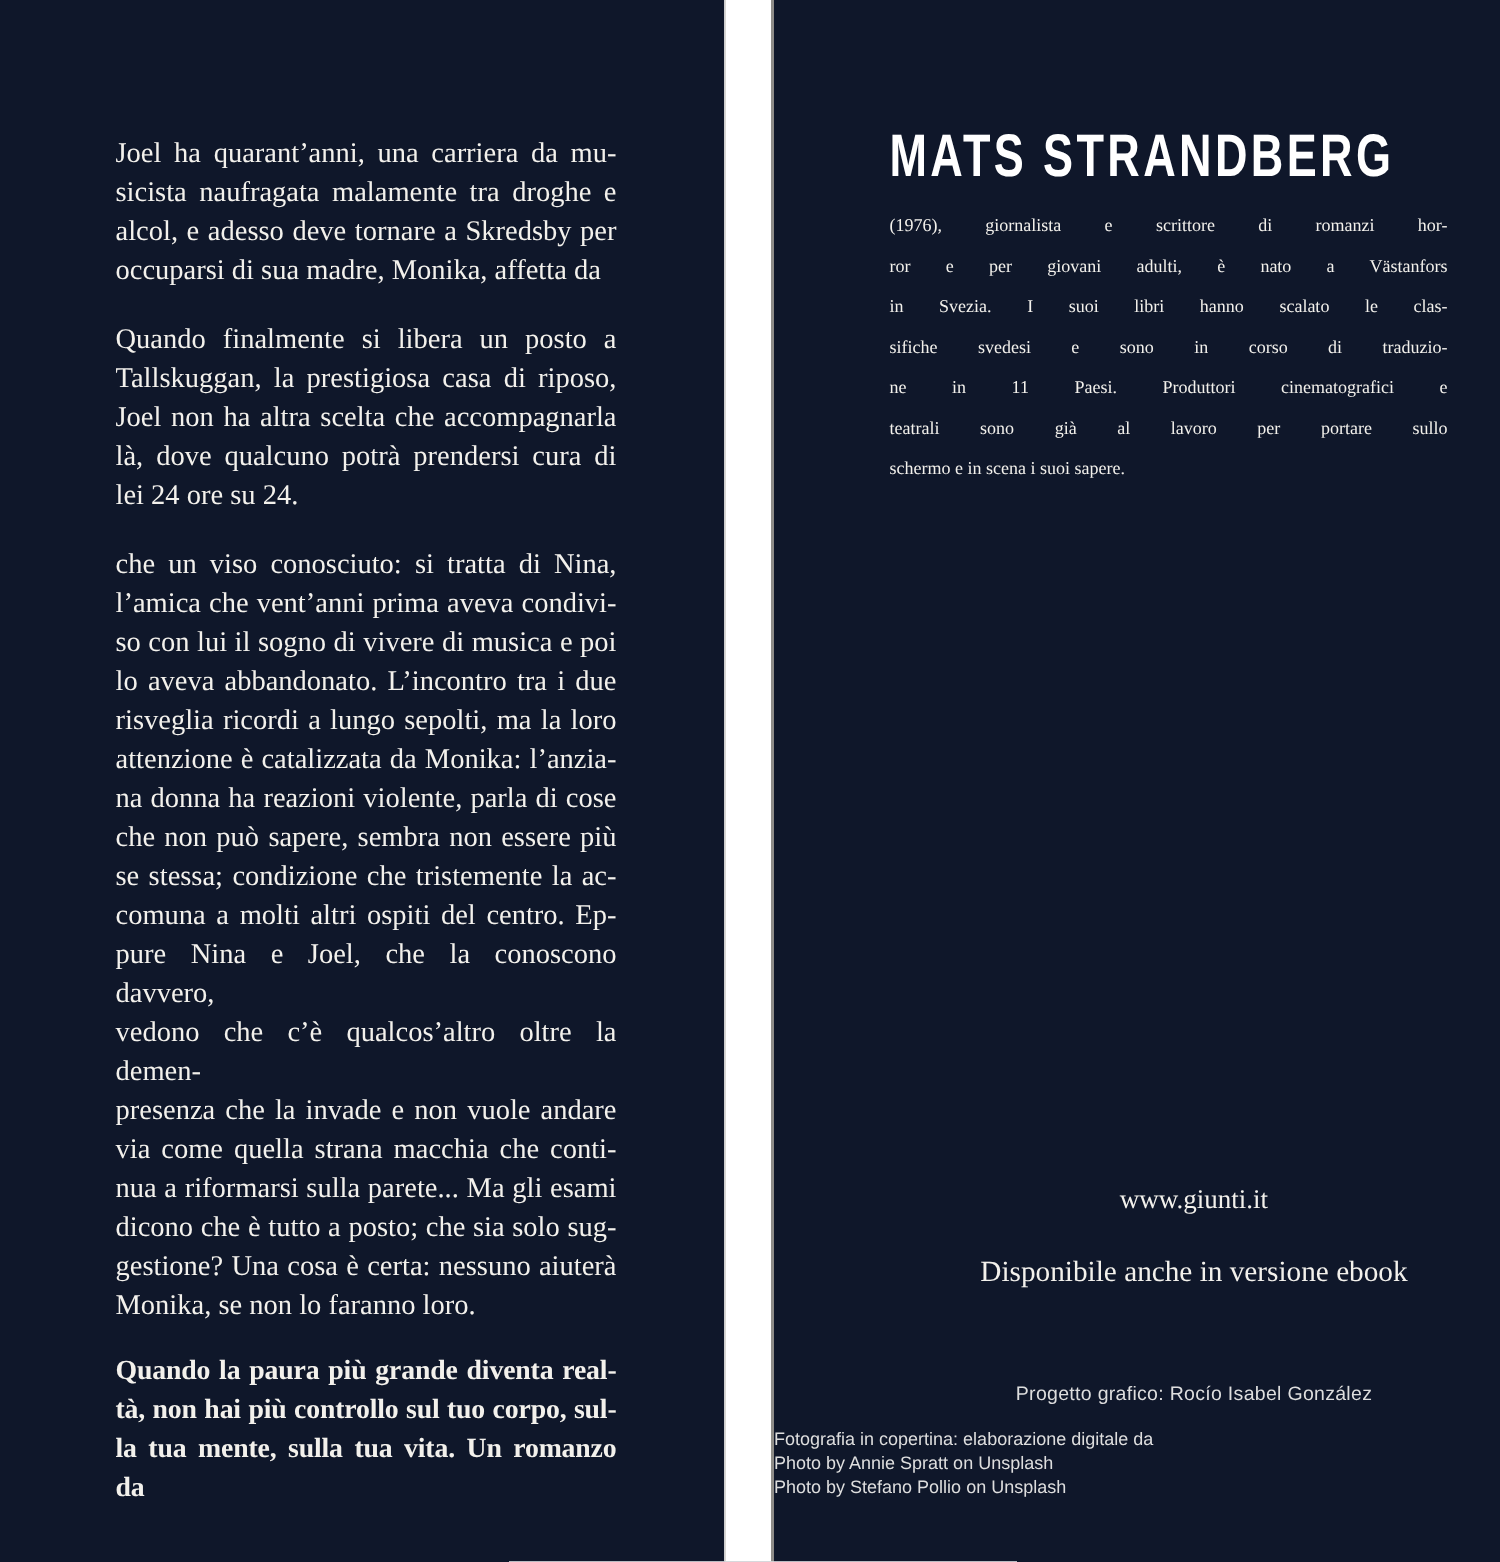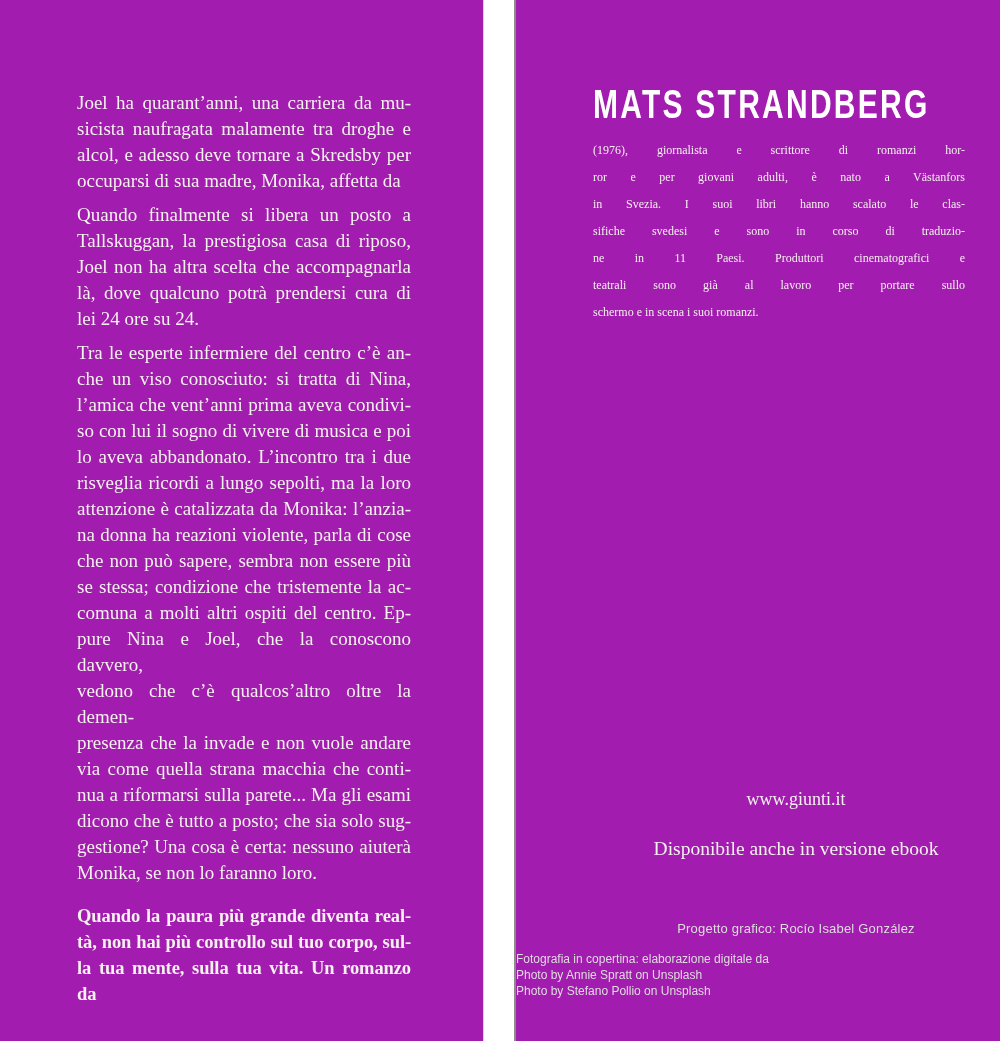--- a/index.html
+++ b/index.html
@@ -8,21 +8,21 @@
     width: 1000px;
     height: 1041px;
     background: #ffffff;
     overflow: hidden;
     font-family: "Liberation Serif", serif;
   }
   .panel {
     position: absolute;
     top: 0;
     height: 100%;
-    background: #a21caf;
+    background: #0f172a;
     color: #f3f1ec;
   }
   .panel.left  { left: 0;   width: 483px; }
   .panel.right { left: 516px; width: 560px; }
   .gutter {
     position: absolute;
     top: 0;
     left: 483px;
     width: 33px;
     height: 100%;
@@ -36,21 +36,21 @@
   .blurb {
     position: absolute;
     left: 77px;
     top: 90px;
     width: 334px;
     font-size: 19px;
     line-height: 26px;
   }
   .justify .line { text-align: justify; text-align-last: justify; }
   .justify .line:last-child { text-align-last: left; }
-  .para + .para { margin-top: 8px; }
+  .para + .para { margin-top: 20px; }
   .para.bold {
     margin-top: 17px;
     font-weight: bold;
     font-size: 18.5px;
     letter-spacing: -0.1px;
   }
 
   
   .author {
     position: absolute;
@@ -105,21 +105,20 @@
           <div class="line">occuparsi di sua madre, Monika, affetta da</div>
         </div>
       <div class="para justify">
           <div class="line">Quando finalmente si libera un posto a</div>
           <div class="line">Tallskuggan, la prestigiosa casa di riposo,</div>
           <div class="line">Joel non ha altra scelta che accompagnarla</div>
           <div class="line">là, dove qualcuno potrà prendersi cura di</div>
           <div class="line">lei 24 ore su 24.</div>
         </div>
       <div class="para justify">
-          <div class="line">Tra le esperte infermiere del centro c’è an-</div>
           <div class="line">che un viso conosciuto: si tratta di Nina,</div>
           <div class="line">l’amica che vent’anni prima aveva condivi-</div>
           <div class="line">so con lui il sogno di vivere di musica e poi</div>
           <div class="line">lo aveva abbandonato. L’incontro tra i due</div>
           <div class="line">risveglia ricordi a lungo sepolti, ma la loro</div>
           <div class="line">attenzione è catalizzata da Monika: l’anzia-</div>
           <div class="line">na donna ha reazioni violente, parla di cose</div>
           <div class="line">che non può sapere, sembra non essere più</div>
           <div class="line">se stessa; condizione che tristemente la ac-</div>
           <div class="line">comuna a molti altri ospiti del centro. Ep-</div>
@@ -144,21 +143,21 @@
 
   <section class="panel right">
     <h1 class="author">MATS STRANDBERG</h1>
     <div class="bio justify">
         <div class="line">(1976), giornalista e scrittore di romanzi hor-</div>
         <div class="line">ror e per giovani adulti, è nato a Västanfors</div>
         <div class="line">in Svezia. I suoi libri hanno scalato le clas-</div>
         <div class="line">sifiche svedesi e sono in corso di traduzio-</div>
         <div class="line">ne in 11 Paesi. Produttori cinematografici e</div>
         <div class="line">teatrali sono già al lavoro per portare sullo</div>
-        <div class="line">schermo e in scena i suoi romanzi.</div>
+        <div class="line">schermo e in scena i suoi sapere.</div>
       </div>
     <div class="centered website">www.giunti.it</div>
     <div class="centered ebook">Disponibile anche in versione ebook</div>
     <div class="centered credit design">Progetto grafico: Rocío Isabel González</div>
     <div class="centered credit photos">
         <div class="line">Fotografia in copertina: elaborazione digitale da</div>
         <div class="line">Photo by Annie Spratt on Unsplash</div>
         <div class="line">Photo by Stefano Pollio on Unsplash</div>
       </div>
   </section>

